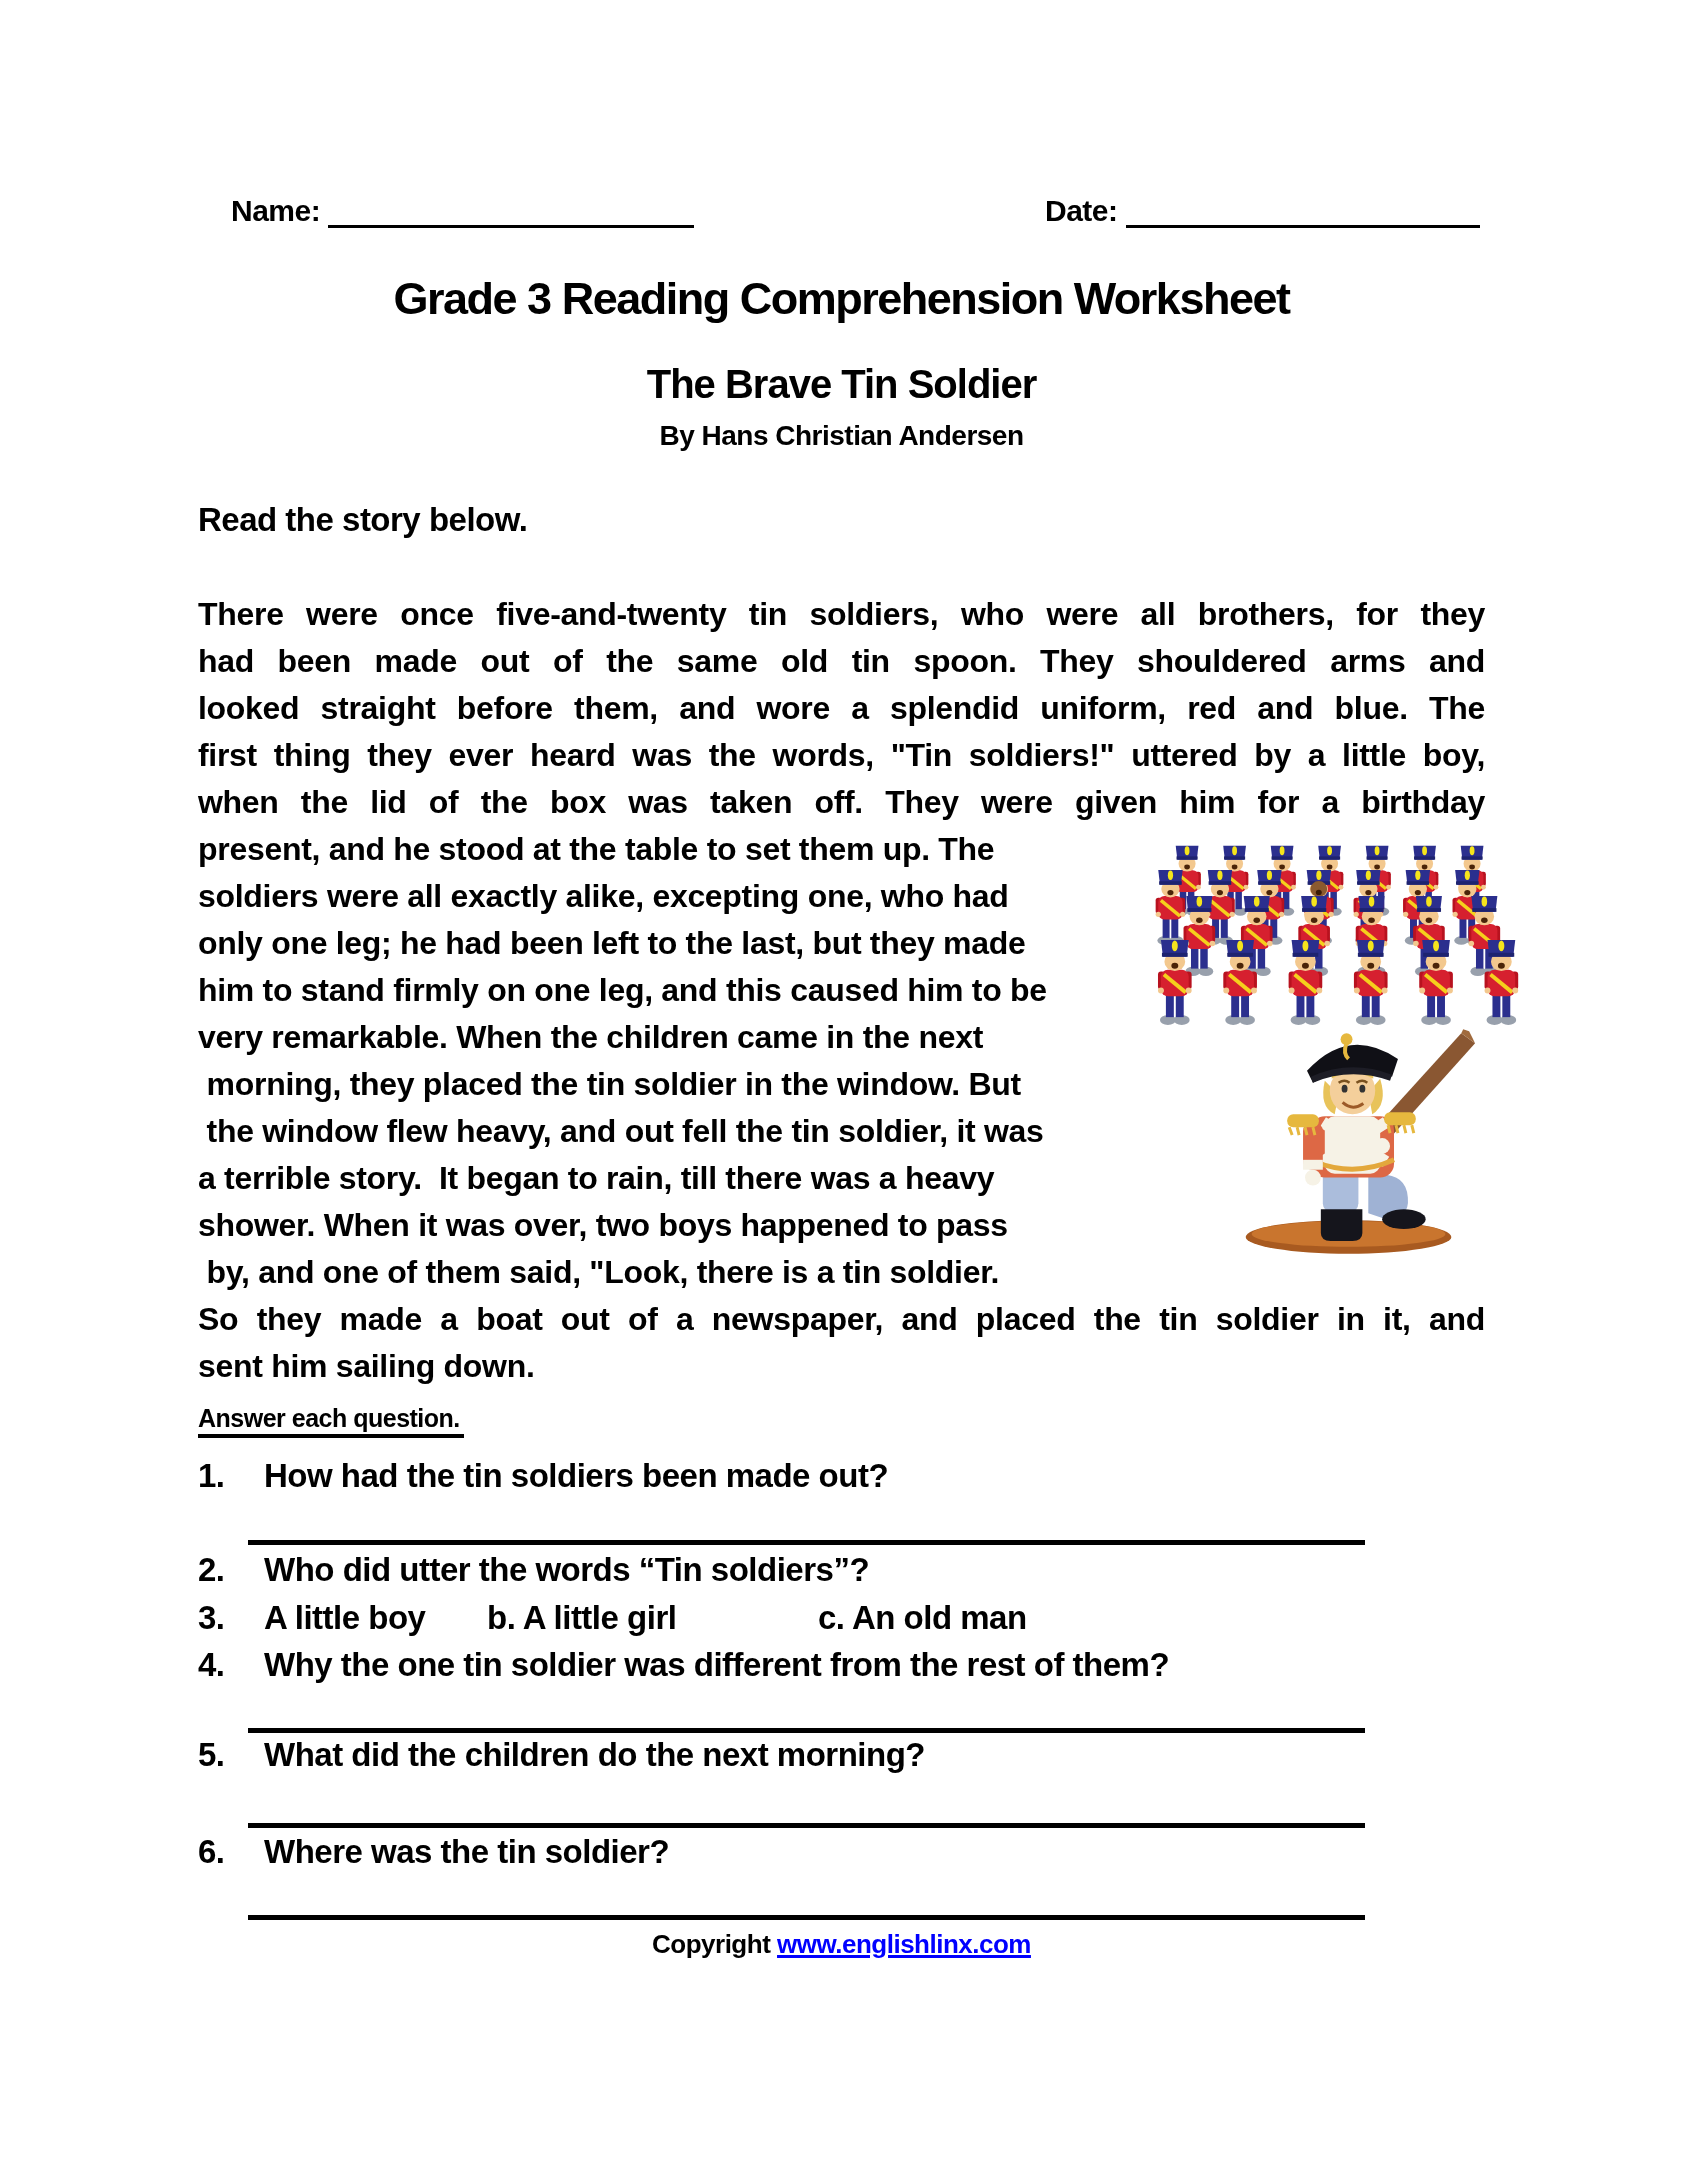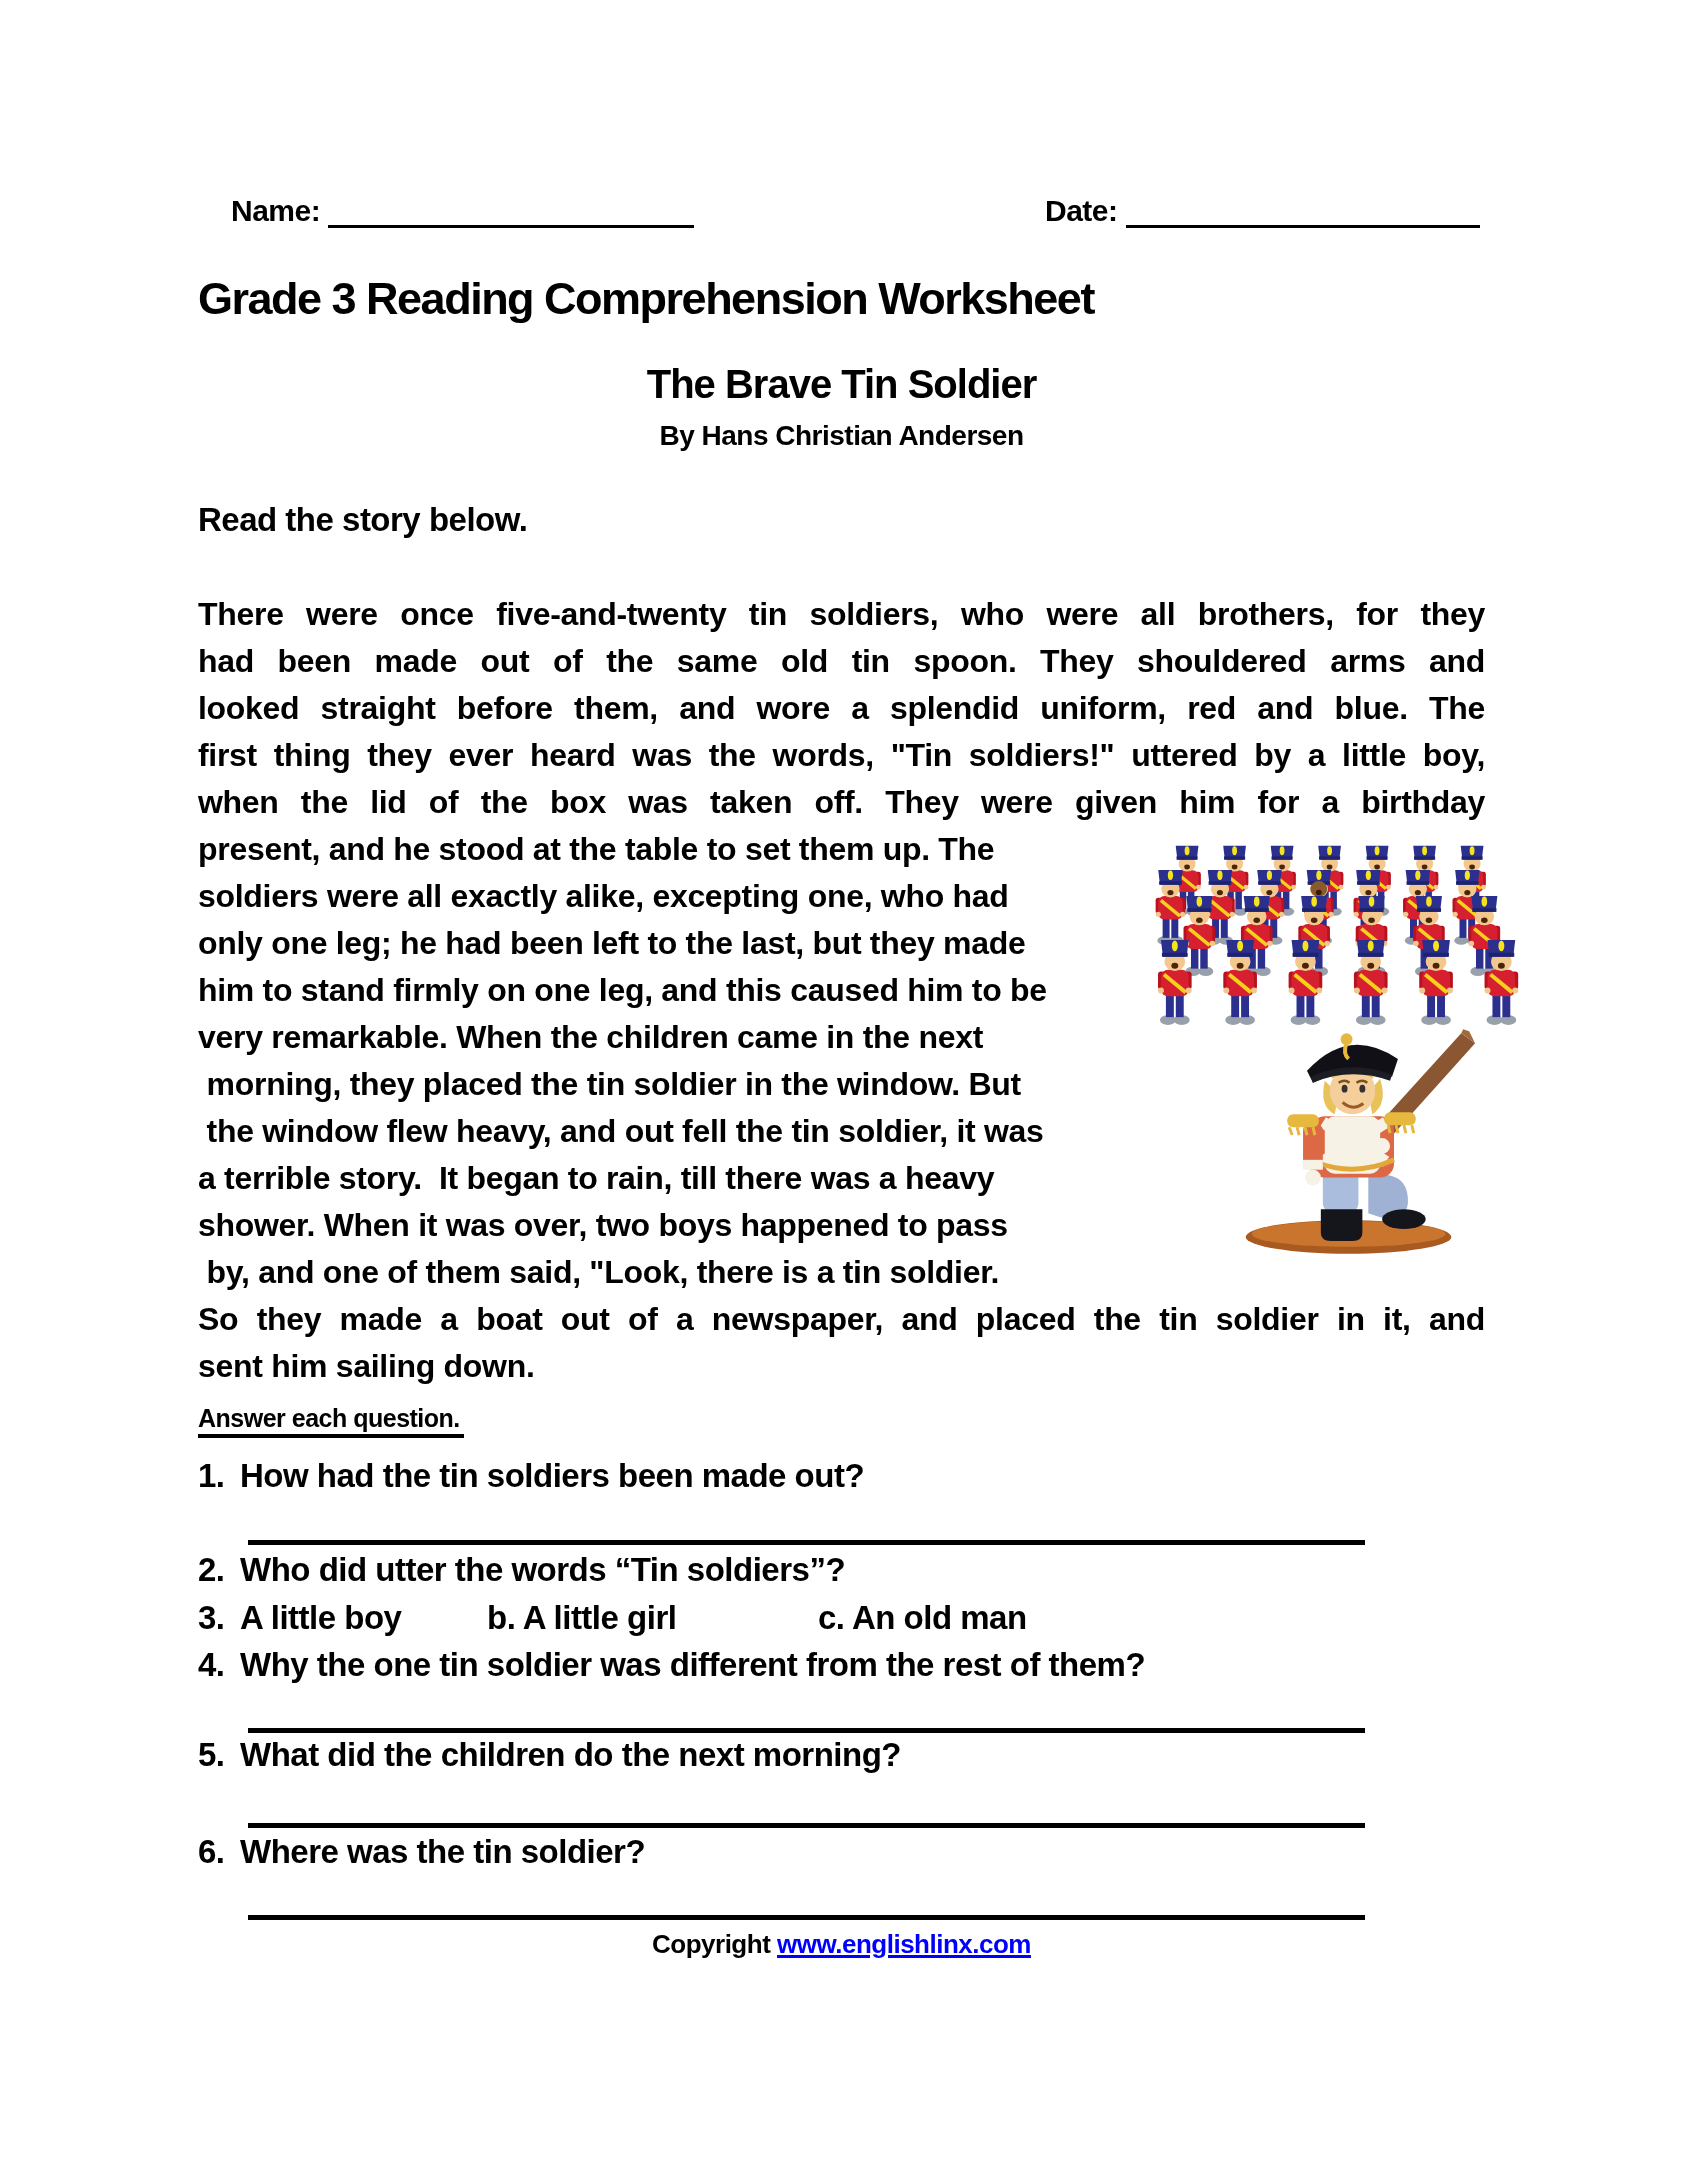--- a/index.html
+++ b/index.html
@@ -17,41 +17,41 @@
 
   
   .header-row{position:absolute;top:194px;left:0;width:100%;height:50px;font-size:30px;letter-spacing:-0.5px;}
   .name-field{position:absolute;left:0;top:0;white-space:nowrap;margin-left:33px;}
   .date-field{position:absolute;left:847px;top:0;white-space:nowrap;}
   .blank{display:inline-block;border-bottom:3px solid #000;height:30px;vertical-align:bottom;margin-left:8px;}
   .name-blank{width:366px;}
   .date-blank{width:354px;}
 
   
-  .page-title{position:absolute;top:273px;left:0;width:100%;font-size:45px;letter-spacing:-1.5px;white-space:nowrap;}
+  .page-title{position:absolute;top:273px;left:0;width:100%;text-align:center;font-size:45px;letter-spacing:-1.5px;white-space:nowrap;}
   .story-title{position:absolute;top:362px;left:0;width:100%;text-align:center;font-size:40px;letter-spacing:-1px;white-space:nowrap;}
   .byline{position:absolute;top:420px;left:0;width:100%;text-align:center;font-size:28px;letter-spacing:-0.5px;white-space:nowrap;}
 
   .read-instruction{position:absolute;top:501px;left:0;font-size:33px;letter-spacing:-0.5px;}
 
   
   .story{position:absolute;top:562px;left:0;width:1287px;font-size:32px;line-height:47px;letter-spacing:-0.3px;margin-top:29px;}
   .story .line{height:47px;white-space:pre;}
   .story .just{white-space:normal;text-align:justify;text-align-last:justify;text-justify:inter-word;}
 
   .clipart{position:absolute;top:248px;left:953px;width:396px;height:693px;}
   .clipart .group-svg{position:absolute;top:0;left:0;}
   .clipart .single-svg{position:absolute;top:190px;left:69px;}
 
   
   .answer-heading{position:absolute;top:1404px;left:0;font-size:25px;letter-spacing:-0.5px;}
   .answer-heading .u{border-bottom:4px solid #000;padding-bottom:2px;padding-right:4px;}
   .q-row{position:absolute;left:0;width:1287px;font-size:33px;letter-spacing:-0.5px;white-space:nowrap;}
   .q-num{position:absolute;left:0;top:0;}
-  .q-text{position:absolute;left:42px;top:0;text-align:right;}
+  .q-text{position:absolute;left:66px;top:0;text-align:right;}
   .q-opt-b{position:absolute;left:289px;top:0;}
   .q-opt-c{position:absolute;left:620px;top:0;}
   .ans-line{position:absolute;left:50px;width:1117px;height:5px;background:#000;}
 
   
   .footer{position:absolute;top:1929px;left:0;width:100%;text-align:center;font-size:26px;letter-spacing:-0.5px;}
   .footer a{color:#0000ff;text-decoration:underline;text-decoration-thickness:3px;}
 </style>
 </head>
 <body>

